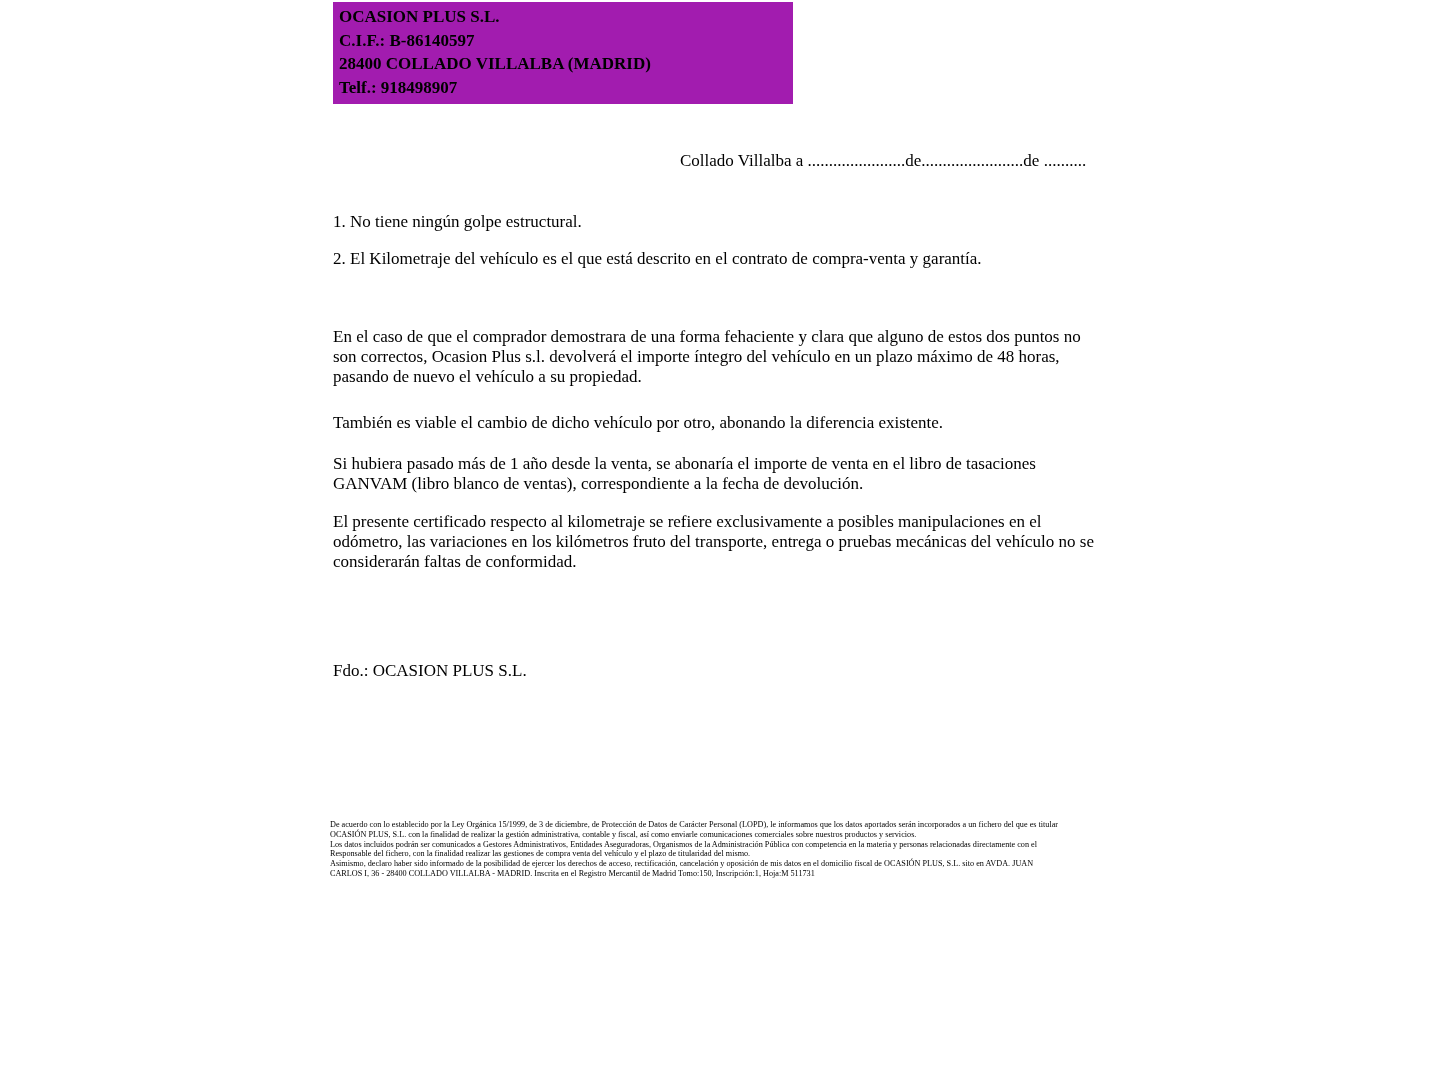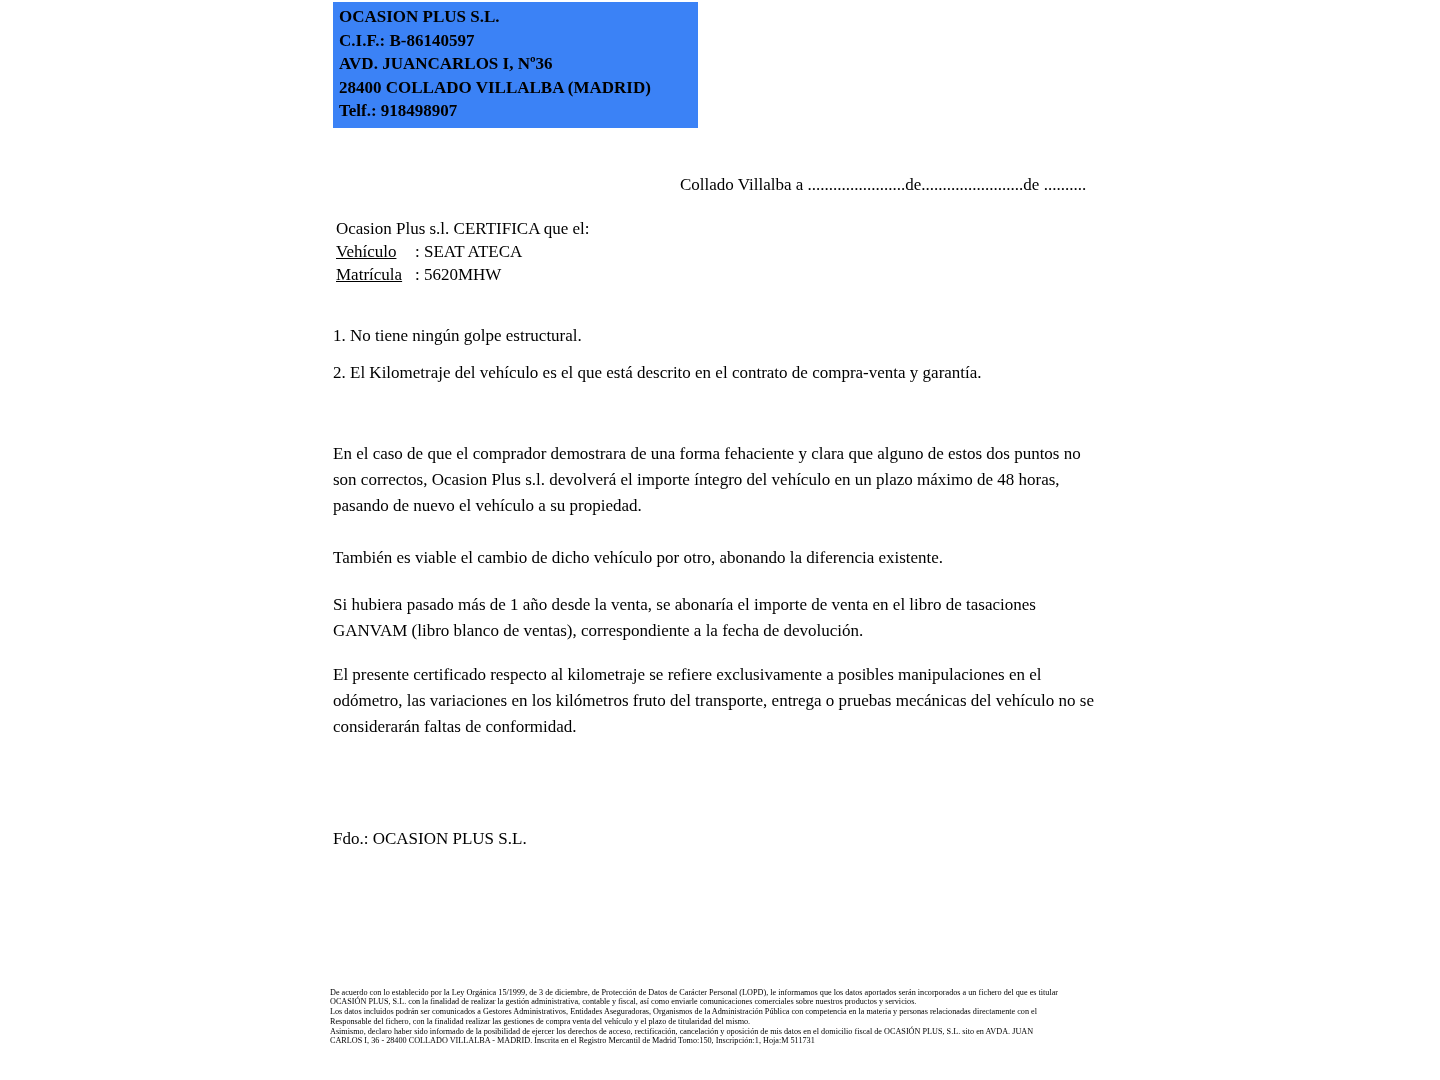--- a/index.html
+++ b/index.html
@@ -11,22 +11,22 @@
     overflow: hidden;
   }
   .doc {
     position: relative;
     margin-left: 333px;
     width: 770px;
     padding-top: 2px;
     font-size: 17px;
   }
   .letterhead {
-    background: #3b82f6;
-    width: 365px;
+    background: #a21caf;
+    width: 460px;
     padding: 3px 6px 5px 6px;
     font-weight: bold;
     line-height: 23.5px;
   }
   .date-line {
     margin-top: 46px;
     margin-left: 347px;
     line-height: 22px;
     white-space: nowrap;
   }
@@ -35,21 +35,21 @@
     margin-left: 3px;
     line-height: 23px;
   }
   .cert-row .lbl {
     display: inline-block;
     width: 79px;
   }
   .cert-row .lbl u { text-decoration: underline; }
   .clause1 { margin-top: 40px; line-height: 20px; }
   .clause2 { margin-top: 17px; line-height: 20px; }
-  .para { line-height: 26px; }
+  .para { line-height: 20px; }
   .p1 { margin-top: 58px; }
   .p2 { margin-top: 26px; }
   .p3 { margin-top: 21px; }
   .p4 { margin-top: 18px; }
   .signature { margin-top: 89px; line-height: 20px; }
   .legal {
     margin-top: 139px;
     margin-left: -3px;
     font-size: 8.2px;
     line-height: 9.8px;
@@ -58,36 +58,26 @@
   }
 </style>
 </head>
 <body>
 
 <div class="doc">
 
   <div class="letterhead">
     <div>OCASION PLUS S.L.</div>
     <div>C.I.F.: B-86140597</div>
-    <div>AVD. JUANCARLOS I, Nº36</div>
     <div>28400 COLLADO VILLALBA (MADRID)</div>
     <div>Telf.: 918498907</div>
   </div>
 
   <div class="date-line">Collado Villalba a .......................de........................de ..........</div>
 
-  <div class="certify">
-    <div>Ocasion Plus s.l. CERTIFICA que el:</div>
-    <div class="cert-row">
-      <span class="lbl"><u>Vehículo</u></span><span>: SEAT ATECA</span>
-    </div>
-    <div class="cert-row">
-      <span class="lbl"><u>Matrícula</u></span><span>: 5620MHW</span>
-    </div>
-  </div>
 
   <div class="clause1">1. No tiene ningún golpe estructural.</div>
   <div class="clause2">2. El Kilometraje del vehículo es el que está descrito en el contrato de compra-venta y garantía.</div>
 
   <div class="para p1">En el caso de que el comprador demostrara de una forma fehaciente y clara que alguno de estos dos puntos no son correctos, Ocasion Plus s.l. devolverá el importe íntegro del vehículo en un plazo máximo de 48 horas, pasando de nuevo el vehículo a su propiedad.</div>
   <div class="para p2">También es viable el cambio de dicho vehículo por otro, abonando la diferencia existente.</div>
   <div class="para p3">Si hubiera pasado más de 1 año desde la venta, se abonaría el importe de venta en el libro de tasaciones GANVAM (libro blanco de ventas), correspondiente a la fecha de devolución.</div>
   <div class="para p4">El presente certificado respecto al kilometraje se refiere exclusivamente a posibles manipulaciones en el odómetro, las variaciones en los kilómetros fruto del transporte, entrega o pruebas mecánicas del vehículo no se considerarán faltas de conformidad.</div>
 
   <div class="signature">Fdo.: OCASION PLUS S.L.</div>

